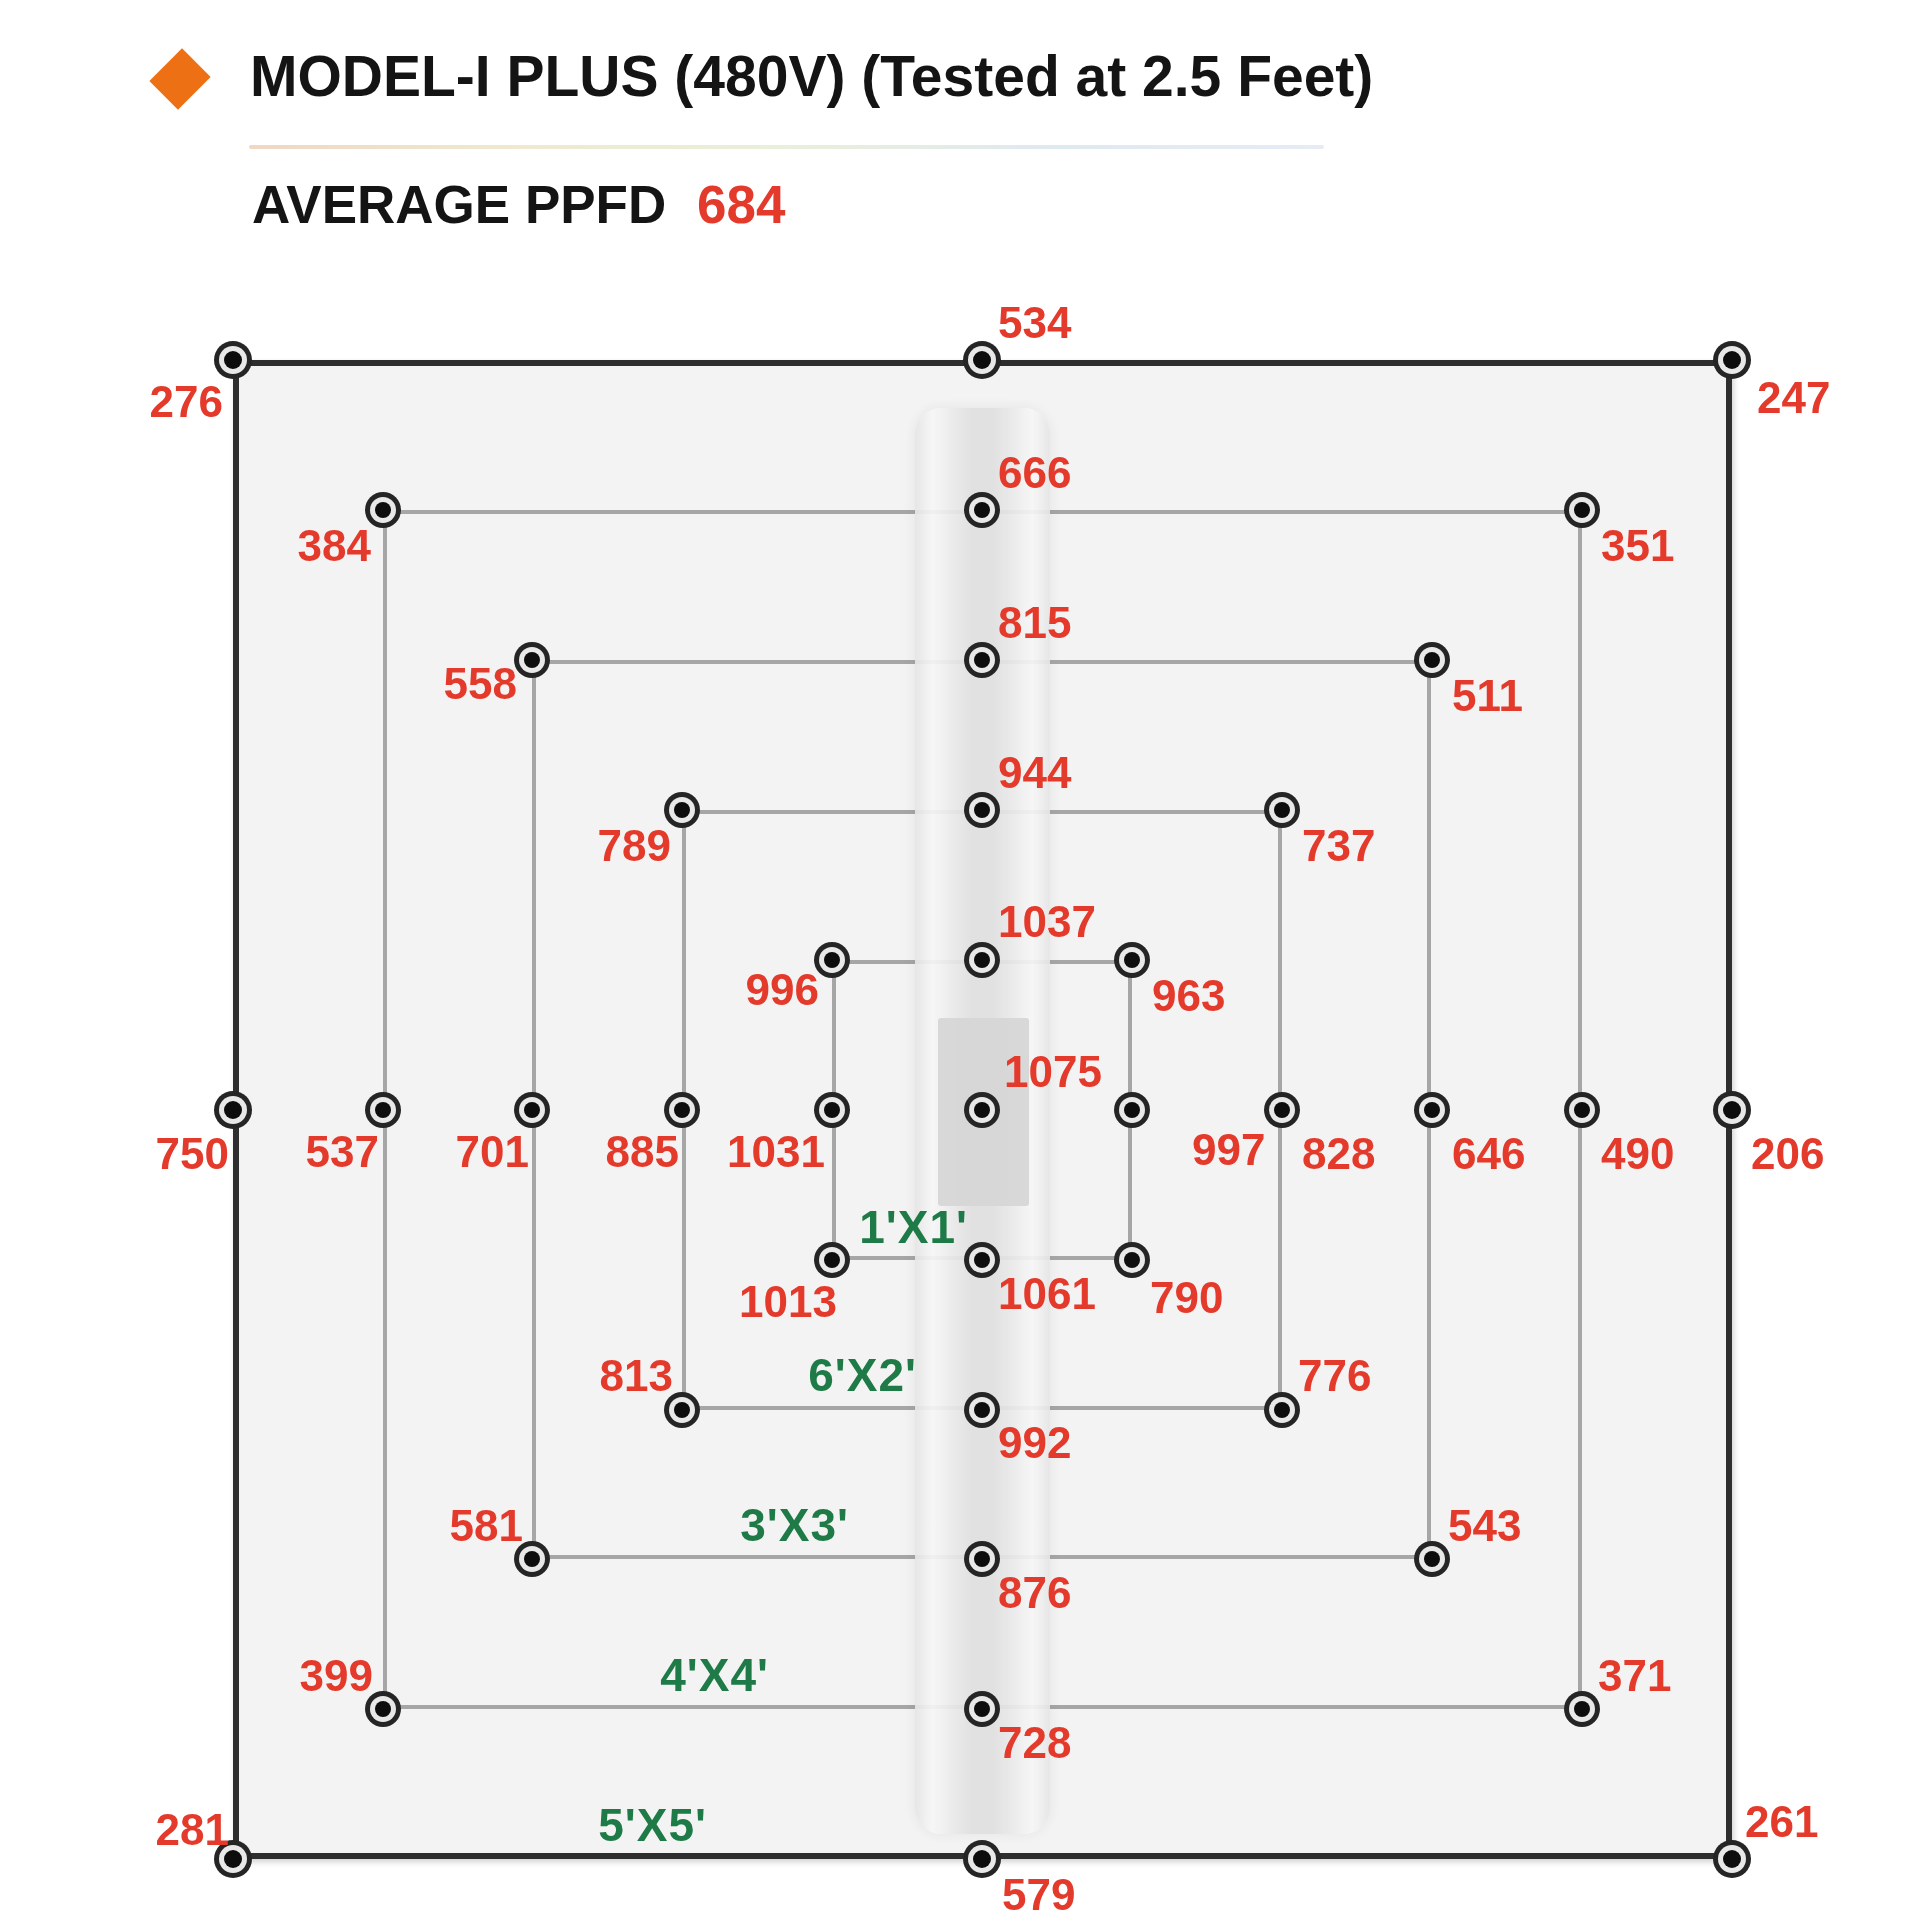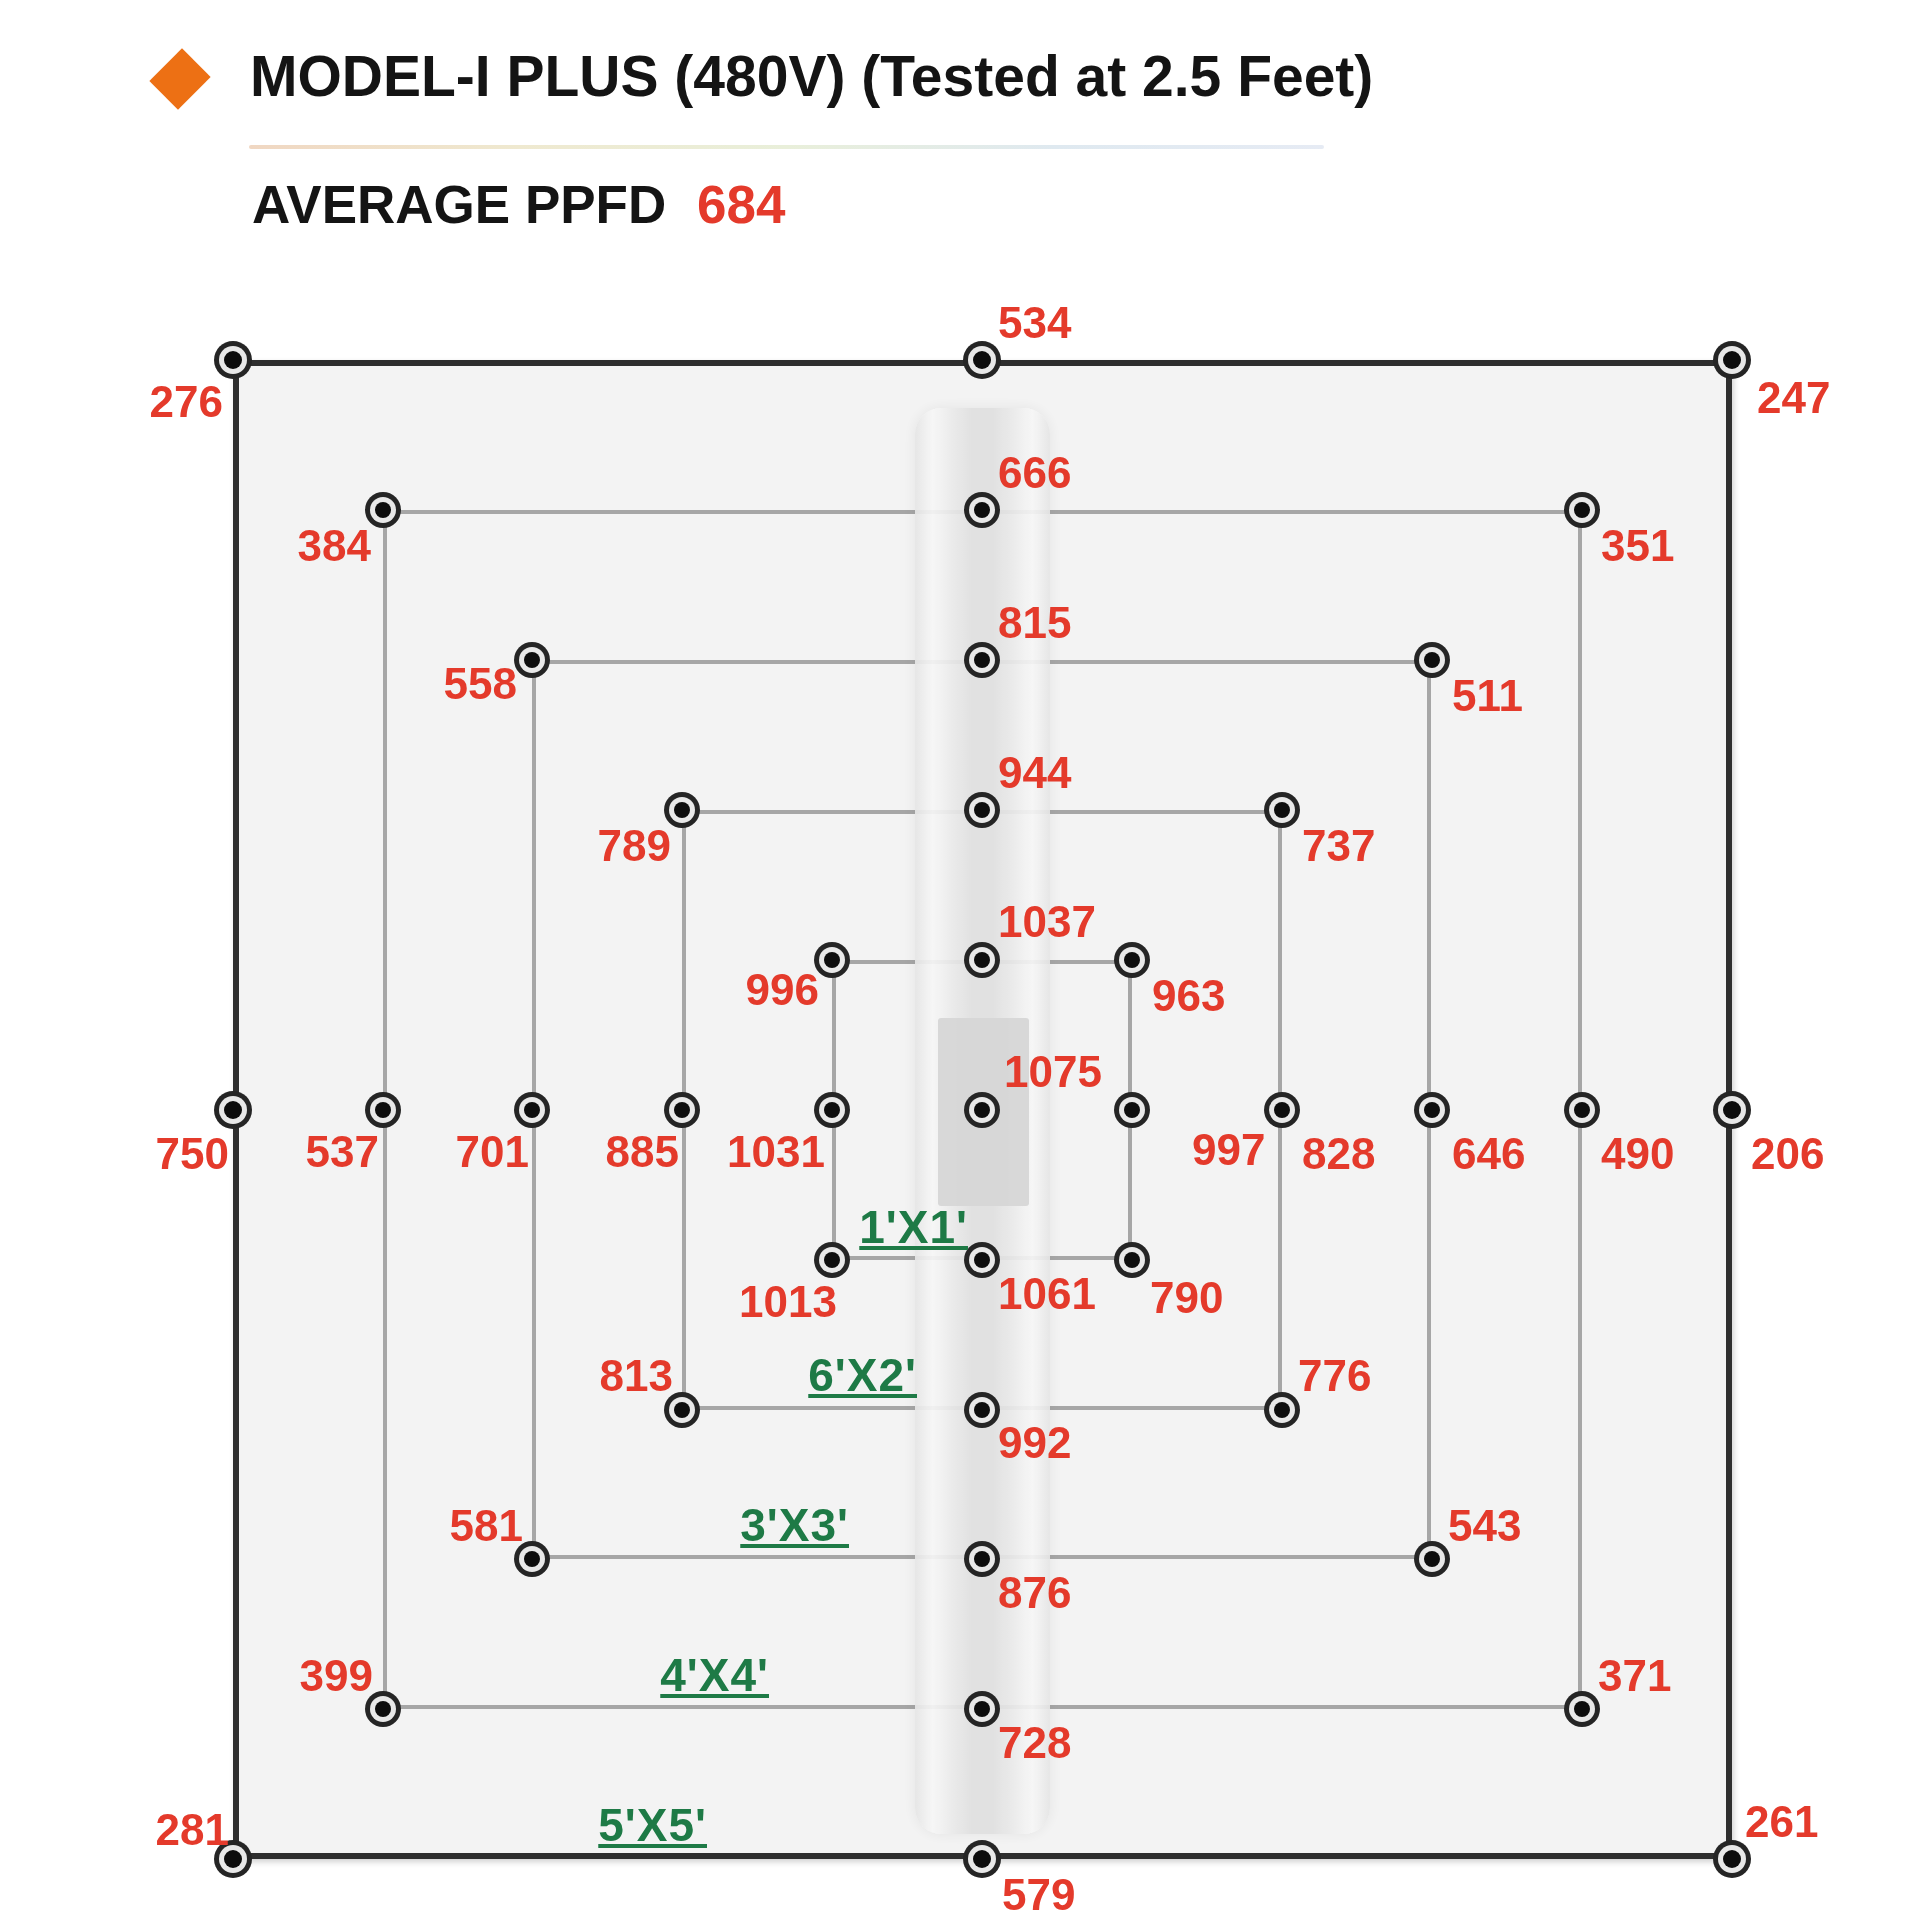--- a/index.html
+++ b/index.html
@@ -42,21 +42,21 @@
   .fixture-box{position:absolute; background:#d6d6d6; opacity:0.96; border-radius:3px;}
   .dot{
     position:absolute; width:16px; height:16px; border-radius:50%; background:#0d0d0d;
     box-shadow:0 0 0 5px #e8e8e8, 0 0 0 10px #252525;
     transform:translate(-50%,-50%);
   }
   .dot-lg{width:18px; height:18px;}
   .plabel{position:absolute; font-size:44px; font-weight:700; color:var(--red);
     white-space:nowrap; line-height:1;}
   .rlabel{position:absolute; font-size:46px; font-weight:700; color:var(--green);
-    white-space:nowrap; line-height:1; letter-spacing:1px;text-decoration:underline;}
+    white-space:nowrap; line-height:1; letter-spacing:1px;}
 </style>
 </head>
 <body>
 
 <div id="canvas">
 
   <div>
     <span class="hdr-icon"></span>
     <h1 class="page-title">MODEL-I PLUS (480V) (Tested at 2.5 Feet)</h1>
     <div class="title-underline"></div>

